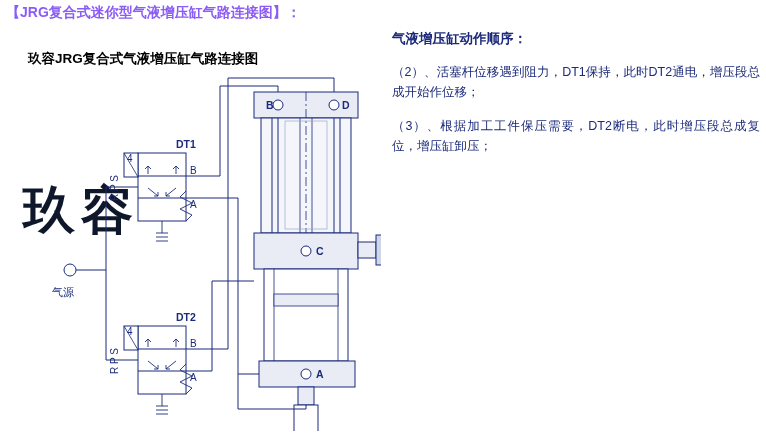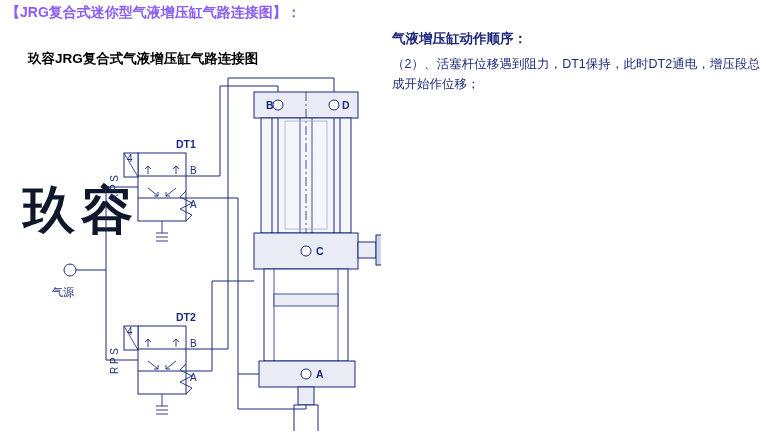--- a/index.html
+++ b/index.html
@@ -30,21 +30,21 @@
     font-size:52px;font-weight:bold;color:#0f172a;
     letter-spacing:6px;
     user-select:none;
     white-space:nowrap;
   }
   svg.diagram{position:absolute;left:0;top:0;}
   .text-panel{
     position:absolute;left:392px;top:30px;width:368px;
   }
   .text-panel h3{
-    margin:0 0 6px 0;
+    margin:0 0 14px 0;
     font-size:13.5px;font-weight:bold;color:#1b2a7a;
   }
   .text-panel p{
     margin:0 0 14px 0;
     font-size:12.5px;line-height:20px;color:#1b2a7a;
     text-align:justify;
   }
   .lbl{font-size:10px;fill:#1b2a7a;font-family:"Liberation Sans",sans-serif;}
   .lbl-b{font-size:10.5px;fill:#1b2a7a;font-weight:bold;font-family:"Liberation Sans",sans-serif;}
   .lbl-cn{font-size:11px;fill:#1b2a7a;font-family:"Liberation Sans",sans-serif;}
@@ -174,13 +174,14 @@
     <text class="lbl-b" x="310" y="229">C</text>
     <text class="lbl-b" x="310" y="352">A</text>
 
     <text class="lbl-cn" x="46" y="270">气源</text>
   </svg>
 </div>
 
 <div class="text-panel">
   <h3>气液增压缸动作顺序：</h3>
   <p>（2）、活塞杆位移遇到阻力，DT1保持，此时DT2通电，增压段总成开始作位移；</p>
+  <p>（3）、根据加工工件保压需要，DT2断电，此时增压段总成复位，增压缸卸压；</p>
 </div>
 
 </body></html>

